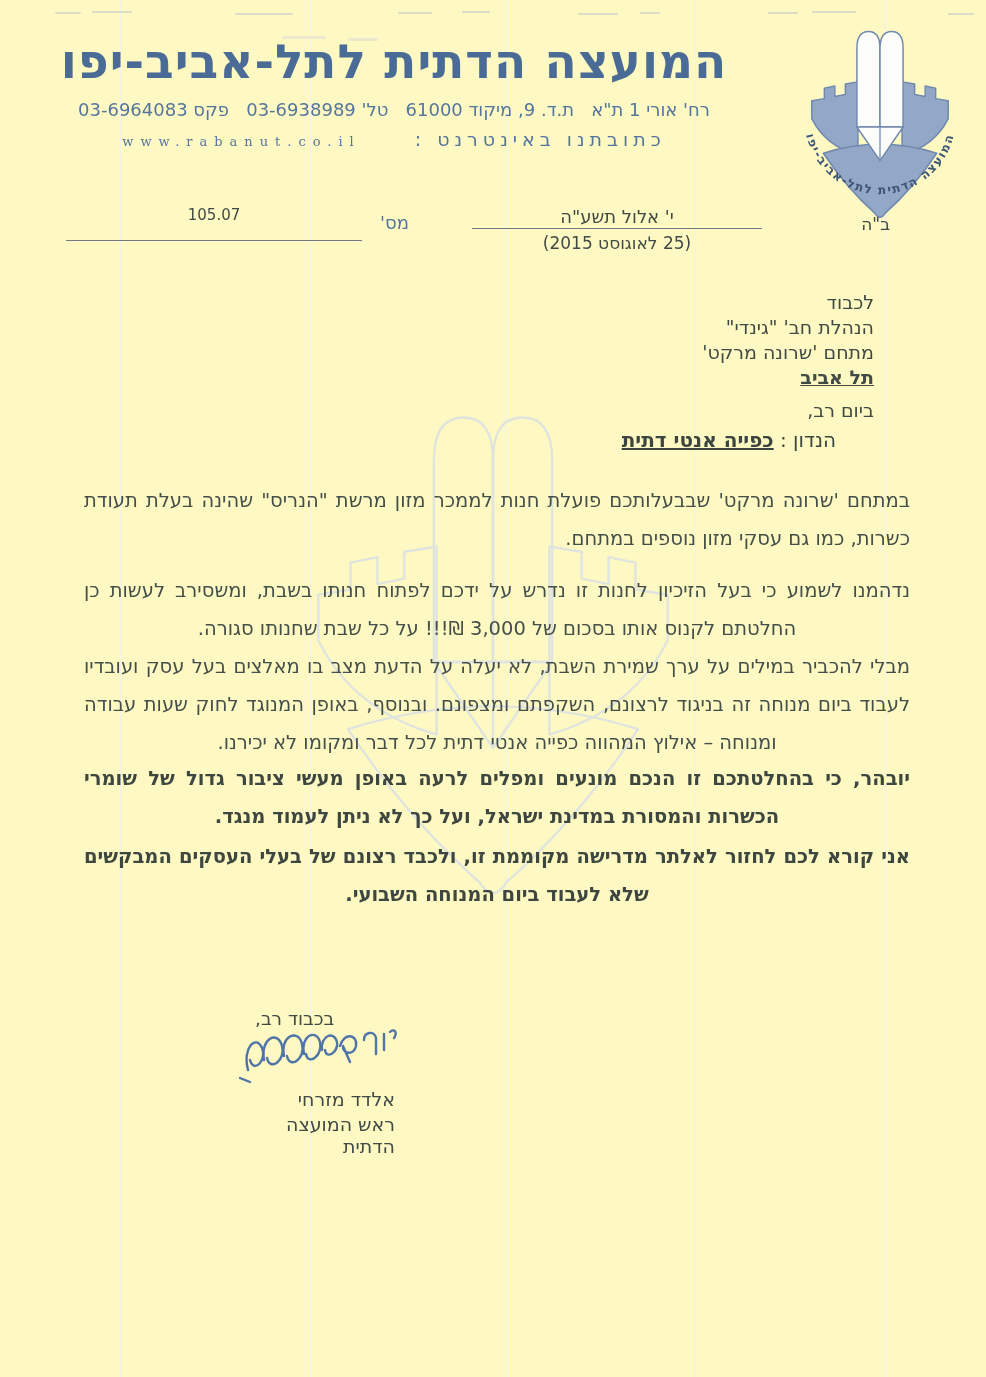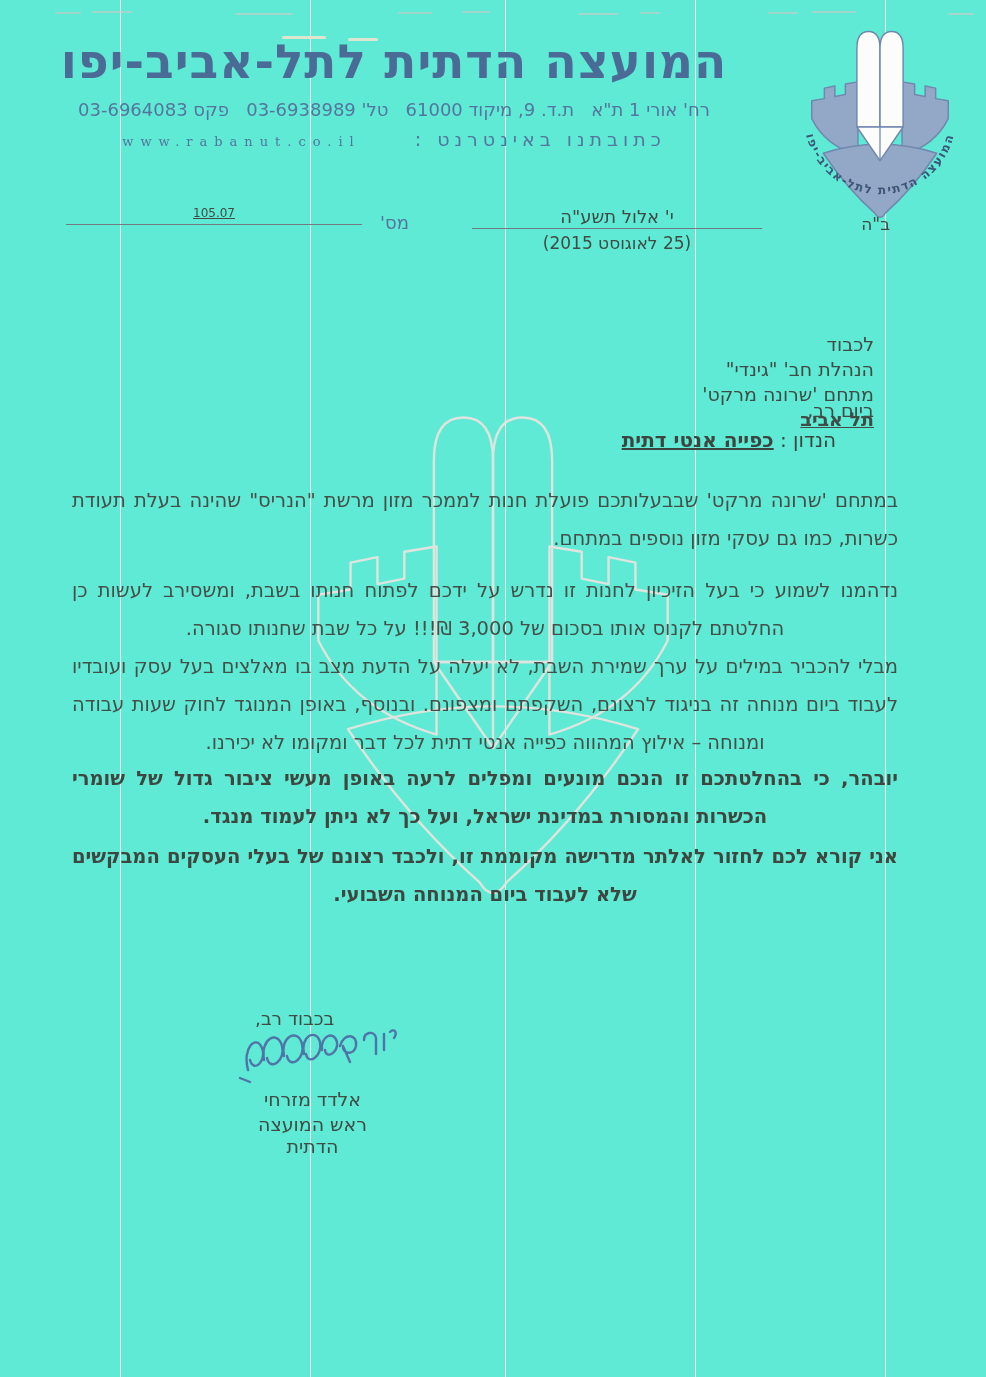--- a/index.html
+++ b/index.html
@@ -1,18 +1,18 @@
 <!DOCTYPE html>
 <html lang="he"><head>
 <meta charset="utf-8">
 <style>
   html,body{margin:0;padding:0;background:#e8e8e6;}
   .page{
     position:relative;width:986px;height:1377px;margin:0 auto;
-    background:#5eead4;overflow:hidden;
+    background:#fef9c3;overflow:hidden;
     font-family:"DejaVu Sans",sans-serif;color:#454f49;
   }
   .abs{position:absolute;}
   
   .vline{position:absolute;top:0;bottom:0;width:1px;background:#f1f1ee;}
   .dash{position:absolute;height:2px;border-radius:2px;background:#c8cbca;opacity:.65;}
   .dash.y{background:#eae6cd;height:3px;opacity:.9;}
 
   
   .org-name{
@@ -41,44 +41,44 @@
   .wm path{fill:none;stroke:#e0e4de;stroke-width:.9;stroke-linejoin:round;}
   .wm line{stroke:#e0e4de;stroke-width:.9;}
 
   
   .bsd{right:96px;top:214px;font-size:17px;color:#414b45;direction:rtl;}
   .date-group{left:472px;top:206px;width:290px;text-align:center;direction:rtl;}
   .date-heb{font-size:18px;color:#414b45;border-bottom:1.5px solid #707a80;padding-bottom:1px;}
   .date-greg{font-size:17px;color:#414b45;padding-top:4px;}
   .num-label{left:380px;top:212px;font-size:18px;color:#54759e;direction:rtl;}
   .num-group{left:66px;top:206px;width:296px;text-align:center;}
-  .num-value{font-size:12px;color:#414b45;border-bottom:1.5px solid #707a80;padding-bottom:4px;text-decoration:underline;}
+  .num-value{font-size:15px;color:#414b45;border-bottom:1.5px solid #707a80;padding-bottom:16px;}
 
   
-  .recipient{right:112px;top:290px;text-align:right;direction:rtl;font-size:19px;line-height:25px;color:#414b45;margin-top:42px;}
+  .recipient{right:112px;top:290px;text-align:right;direction:rtl;font-size:19px;line-height:25px;color:#414b45;}
   .recipient .city{font-weight:bold;text-decoration:underline;}
   .greeting{right:112px;top:399px;font-size:19px;color:#414b45;direction:rtl;}
 
   
   .subject{right:150px;top:428px;font-size:20px;direction:rtl;color:#3c453f;}
   .subject b{text-decoration:underline;}
 
   
   .para{
-    left:72px;width:826px;direction:rtl;text-align:justify;
+    left:84px;width:826px;direction:rtl;text-align:justify;
     font-size:19.5px;line-height:38px;color:#454f49;margin:0;
   }
   .para.center-last{text-align-last:center;}
   .para.bold{font-weight:bold;color:#3d463f;}
 
   
   .salutation{left:255px;top:1008px;font-size:18.5px;direction:rtl;color:#414b45;}
   .sig-box{left:238px;top:1012px;}
   .sig-box path{fill:none;stroke:#4f74a8;stroke-width:2.4;stroke-linecap:round;stroke-linejoin:round;}
-  .signer{left:230px;width:165px;text-align:center;font-size:19px;color:#414b45;direction:rtl;}
+  .signer{left:230px;width:165px;text-align:right;font-size:19px;color:#414b45;direction:rtl;}
 
   
   .copies{right:133px;top:1186px;text-align:right;direction:rtl;font-size:18.5px;line-height:25px;color:#414b45;}
 </style>
 </head>
 <body>
 
 <div class="page">
 
   <div class="vline" style="left:120px"></div>

